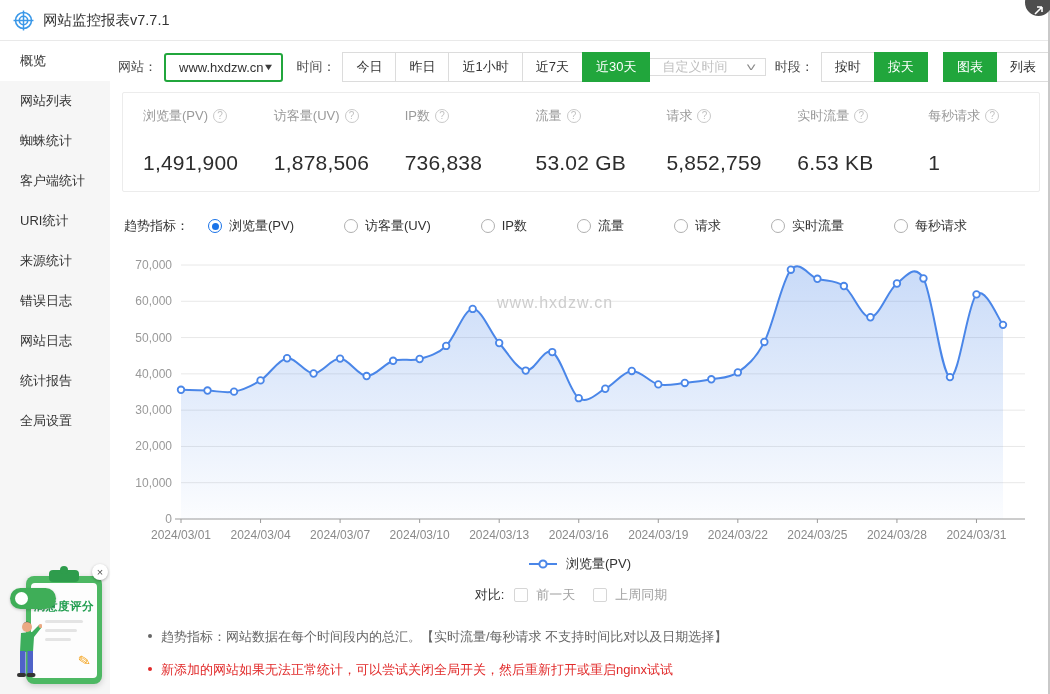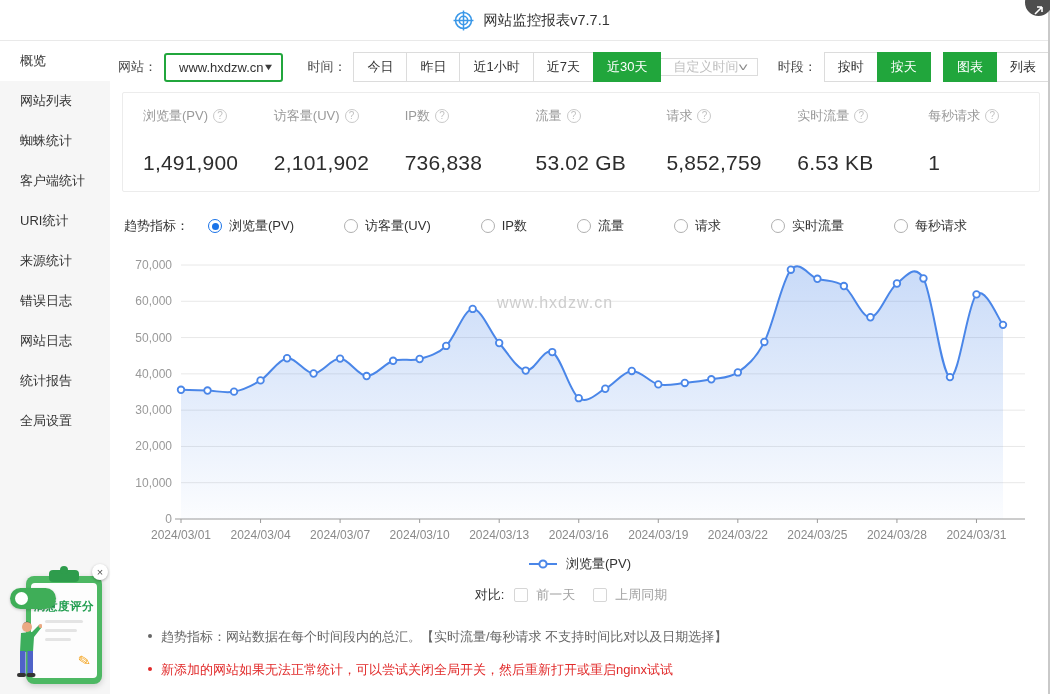--- a/index.html
+++ b/index.html
@@ -8,32 +8,32 @@
     --radio-blue:#1a73e8;
   }
   *{box-sizing:border-box;}
   html,body{margin:0;padding:0;}
   body{
     width:1050px;height:694px;position:relative;overflow:hidden;
     background:#fff;font-family:"Liberation Sans","DejaVu Sans",sans-serif;color:#333;
   }
   .right-edge{position:absolute;right:0;top:0;bottom:0;width:2px;background:#c9c9c9;z-index:40;}
   
-  .app-header{height:41px;border-bottom:1px solid #e9e9e9;display:flex;align-items:center;gap:9px;padding-left:13px;background:#fff;justify-content:center;}
+  .app-header{height:41px;border-bottom:1px solid #e9e9e9;display:flex;align-items:center;gap:9px;padding-left:13px;background:#fff;}
   .app-title{font-size:14.5px;color:#333;}
   .fab{position:absolute;top:-11px;left:1025px;width:27px;height:27px;border-radius:50%;background:#4d4d4d;z-index:60;display:flex;align-items:flex-end;justify-content:center;}
   
   .sidebar{position:absolute;left:0;top:41px;bottom:0;width:110px;background:#f6f6f6;z-index:5;}
   .side-item{height:40px;line-height:40px;padding-left:20px;font-size:13px;color:#333;cursor:pointer;}
   .side-item.active{background:#fff;padding-left:20px;}
   
   .main{position:absolute;left:110px;top:41px;right:0;bottom:0;background:#fff;}
   .toolbar{display:flex;align-items:center;margin:11px 0 0 0;padding-left:8px;font-size:13px;color:#4a4a4a;}
   .tlabel{margin:0 7px 0 0;white-space:nowrap;}
-  .tlabel.after{margin-left:20px;}
+  .tlabel.after{margin-left:9px;}
   .site-select{width:133px;height:29px;border:2px solid var(--green);border-radius:3px;display:flex;align-items:center;justify-content:space-between;padding:0 9px 0 13px;color:#333;cursor:pointer;background:#fff;margin-right:4px;}
   .caret{font-size:9px;color:#3c3c3c;transform:scaleX(1.3);}
   .btn-group{display:flex;}
   .btn{height:30px;line-height:28px;padding:0 13px;border:1px solid #dcdcdc;background:#fff;font-size:13px;color:#333;cursor:pointer;white-space:nowrap;}
   .btn + .btn{margin-left:-1px;}
   .btn.active{background:var(--green);border-color:var(--green);color:#fff;z-index:2;position:relative;}
   .custom-select{width:180px;height:18px;border:1px solid #dcdcdc;margin-left:-1px;display:flex;align-items:center;justify-content:space-between;padding:0 10px 0 12px;color:#bfbfbf;cursor:pointer;background:#fff;}
   .chev{color:#8a8a8a;font-size:11px;transform:scaleX(1.6);}
   .gap26{width:26px;}
   
@@ -148,21 +148,21 @@
           <span>浏览量(PV)</span>
           <span class="q-icon">?</span>
         </div>
         <div class="stat-value">1,491,900</div>
       </div>
       <div class="stat">
         <div class="stat-label">
           <span>访客量(UV)</span>
           <span class="q-icon">?</span>
         </div>
-        <div class="stat-value">2,101,902</div>
+        <div class="stat-value">1,878,506</div>
       </div>
       <div class="stat">
         <div class="stat-label">
           <span>IP数</span>
           <span class="q-icon">?</span>
         </div>
         <div class="stat-value">736,838</div>
       </div>
       <div class="stat">
         <div class="stat-label">

